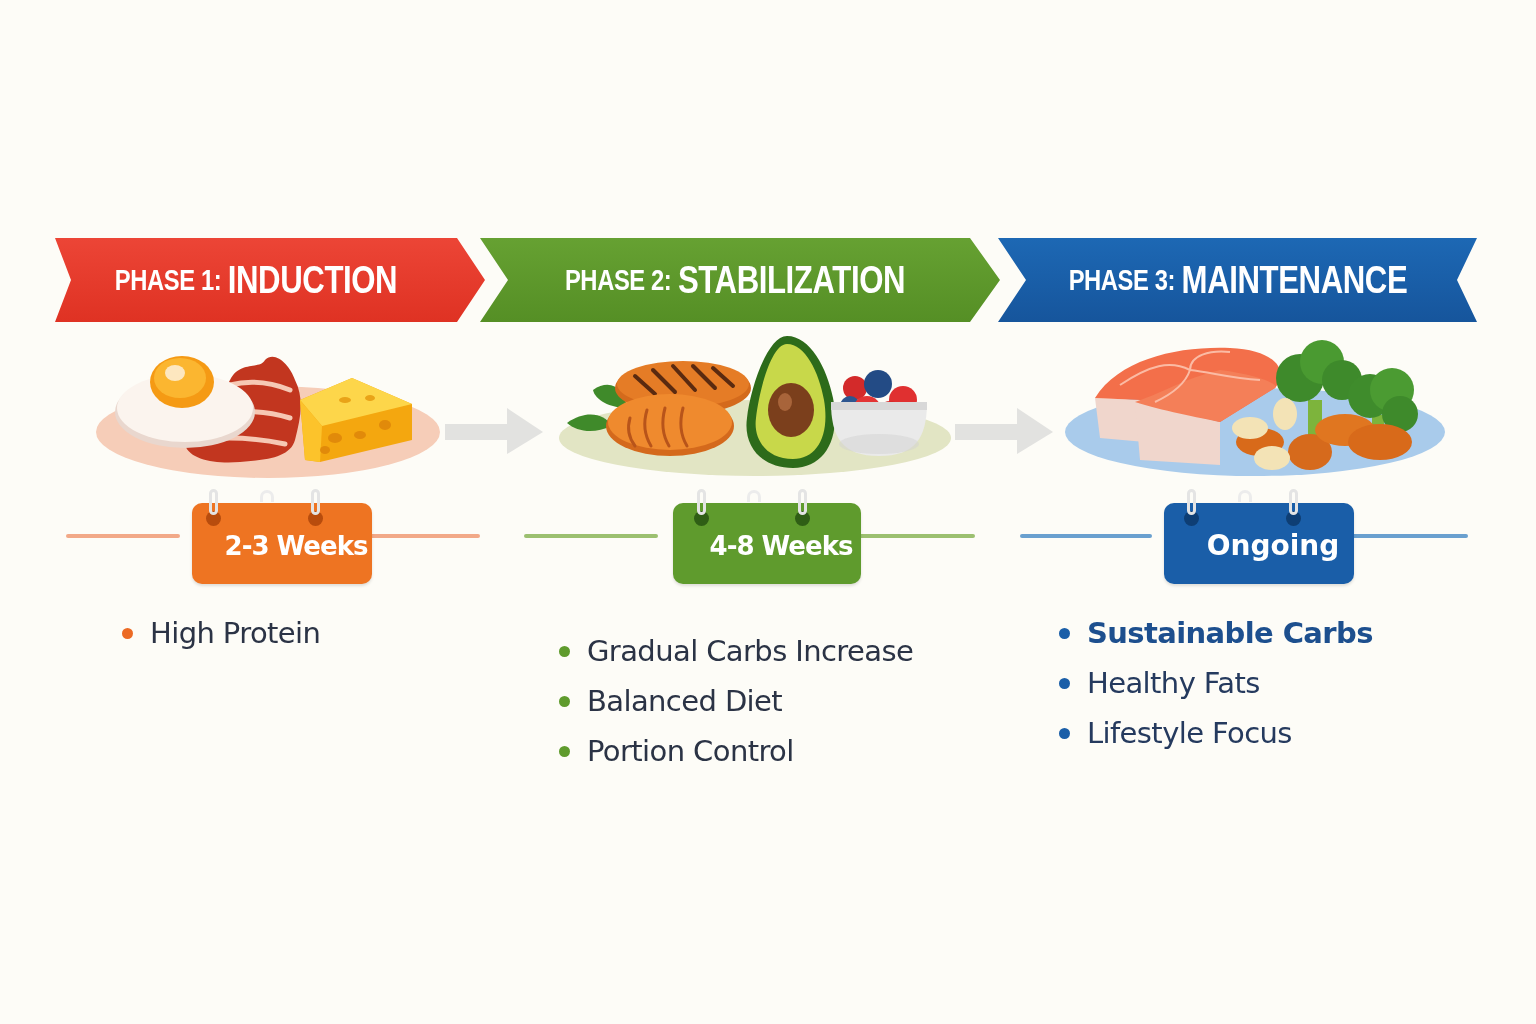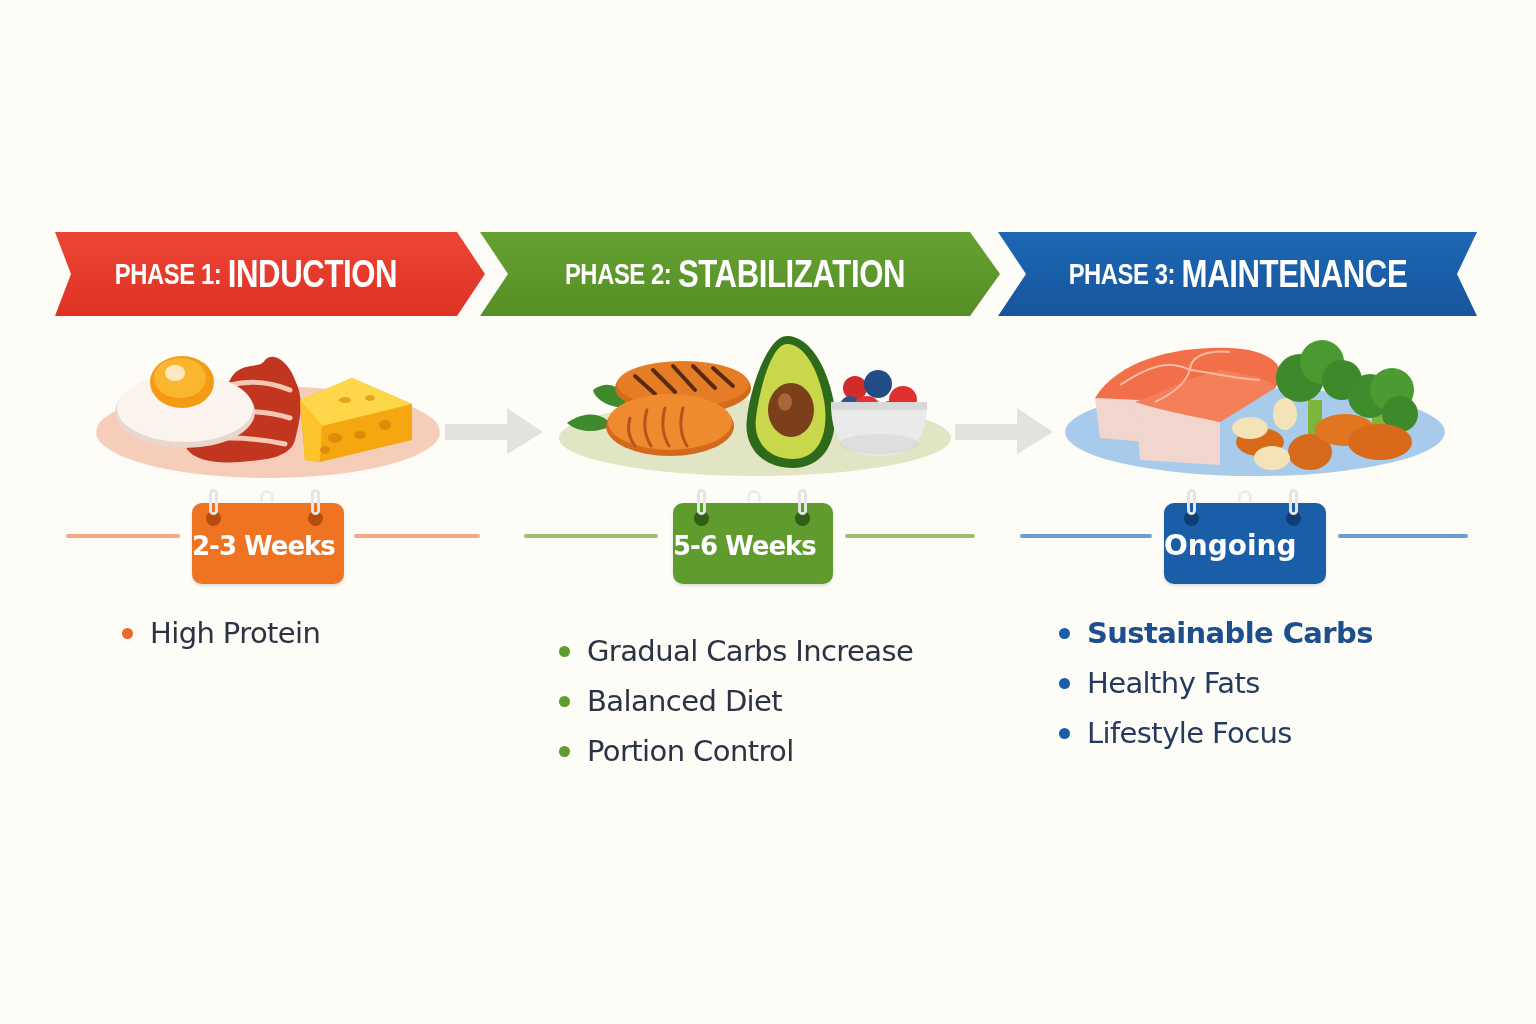--- a/index.html
+++ b/index.html
@@ -4,21 +4,21 @@
 <style>
   html, body { margin: 0; padding: 0; }
   body {
     width: 1536px; height: 1024px; overflow: hidden;
     background: #fdfcf7;
     font-family: "DejaVu Sans", sans-serif;
     position: relative;
   }
 
   
-  .banner { position: absolute; top: 232px; height: 72px; }
+  .banner { position: absolute; top: 238px; height: 72px; }
   .banner svg { position: absolute; left: 0; top: 0; }
   .banner-title {
     position: absolute; top: 0; height: 84px;
     display: flex; align-items: center; justify-content: center;
     color: #ffffff;
     font-family: "Liberation Sans", sans-serif;
     font-weight: bold;
     letter-spacing: -0.5px;
     white-space: nowrap;
     transform: scaleX(0.82);
@@ -30,24 +30,25 @@
   .plate { position: absolute; }
 
   
   .flow-arrow { position: absolute; }
 
   
   .tl-line { position: absolute; height: 4px; border-radius: 2px; top: 534px; }
   .badge {
     position: absolute; top: 503px; height: 81px;
     border-radius: 10px;
-    display: flex; align-items: center; 
+    display: flex; align-items: center; justify-content: center;
     color: #fff; font-weight: bold;
     font-family: "DejaVu Sans", sans-serif;
     box-shadow: 0 2px 3px rgba(0,0,0,0.12);
+    padding-left: 28px;
   }
   .badge-text { font-size: 26px; letter-spacing: -1px; margin-top: 4px; }
   .ring {
     position: absolute; top: -14px; width: 9px; height: 26px;
     border: 3px solid #e4e4e4; border-radius: 6px;
     background: transparent; box-sizing: border-box;
   }
   .ring-hole {
     position: absolute; top: 8px; width: 15px; height: 15px; border-radius: 50%;
   }
@@ -255,21 +256,21 @@
 </div>
 
 <div class="tl-line" style="left:524px;width:134px;background:#9cc070;"></div>
 <div class="tl-line" style="left:845px;width:130px;background:#9cc070;"></div>
 <div class="badge" style="left:673px;width:160px;background:#5f9b2d;">
   <span class="ring-hole" style="left:21px;background:#2f5e15;"></span>
   <span class="ring-hole" style="left:122px;background:#2f5e15;"></span>
   <span class="ring" style="left:24px;"></span>
   <span class="ring-mid" style="left:74px;"></span>
   <span class="ring" style="left:125px;"></span>
-  <span class="badge-text">5-6 Weeks</span>
+  <span class="badge-text">4-8 Weeks</span>
 </div>
 
 <div class="tl-line" style="left:1020px;width:132px;background:#6aa0cf;"></div>
 <div class="tl-line" style="left:1338px;width:130px;background:#6aa0cf;"></div>
 <div class="badge" style="left:1164px;width:162px;background:#1a5ea8;">
   <span class="ring-hole" style="left:20px;background:#0e3e74;"></span>
   <span class="ring-hole" style="left:122px;background:#0e3e74;"></span>
   <span class="ring" style="left:23px;"></span>
   <span class="ring-mid" style="left:74px;"></span>
   <span class="ring" style="left:125px;"></span>

